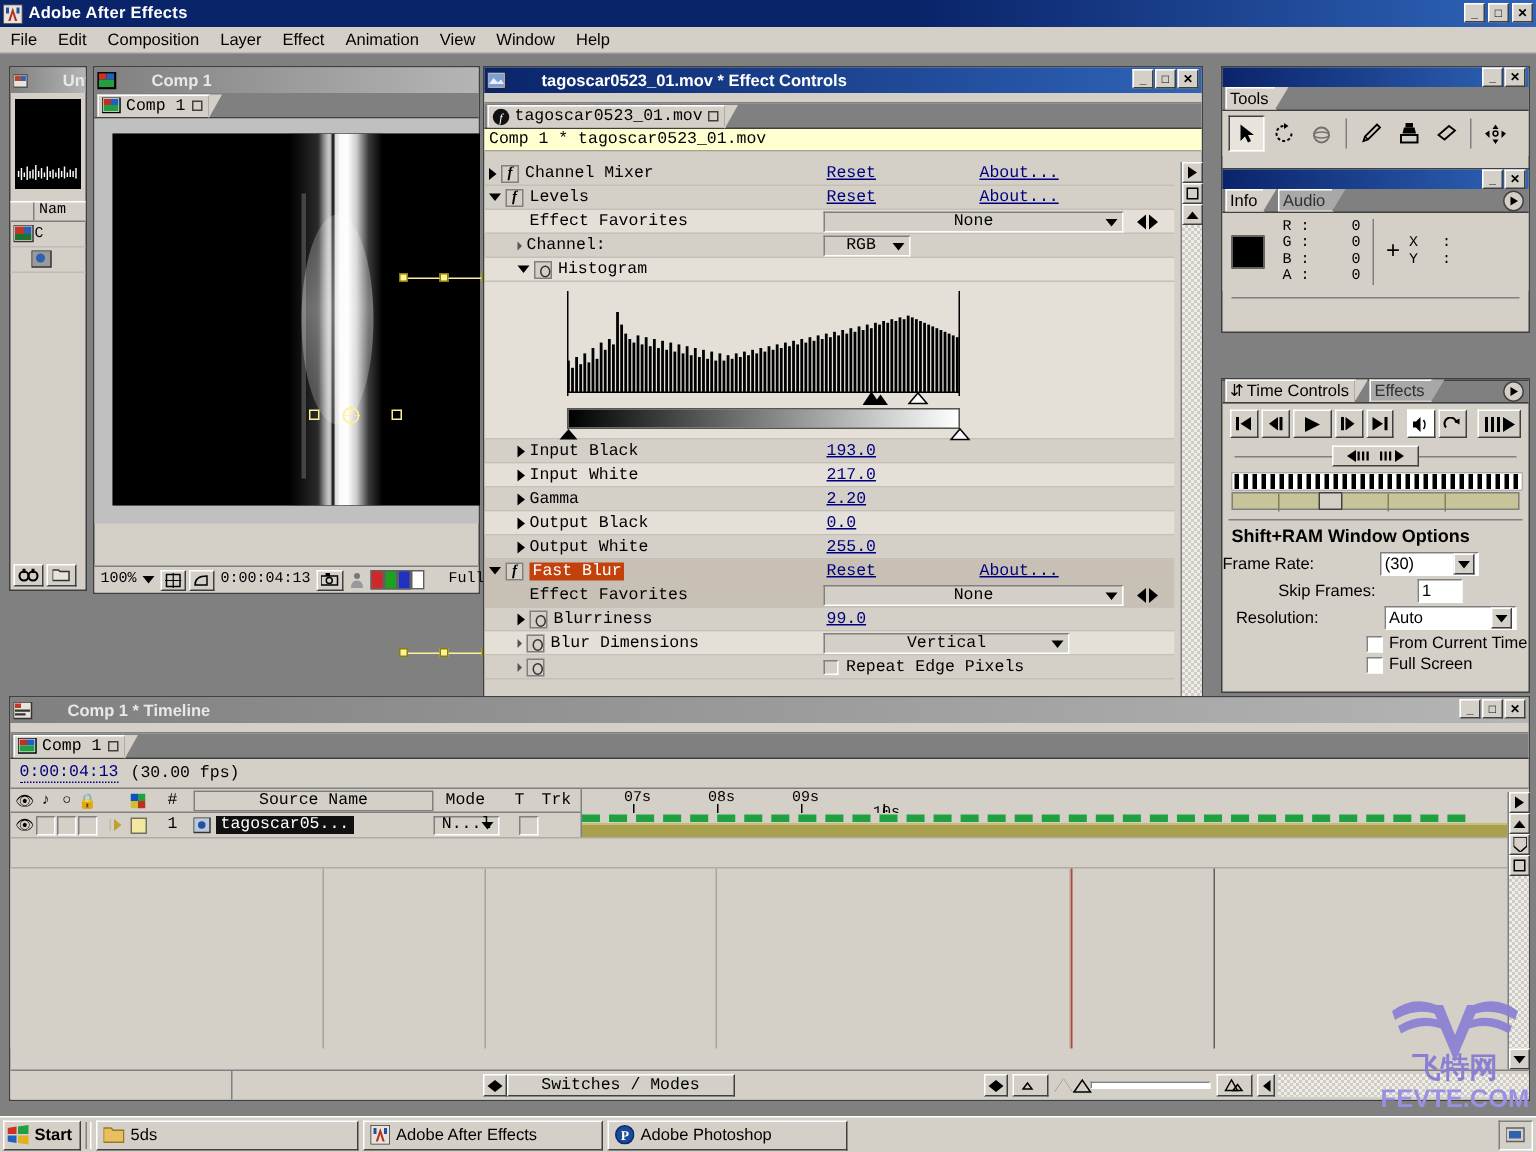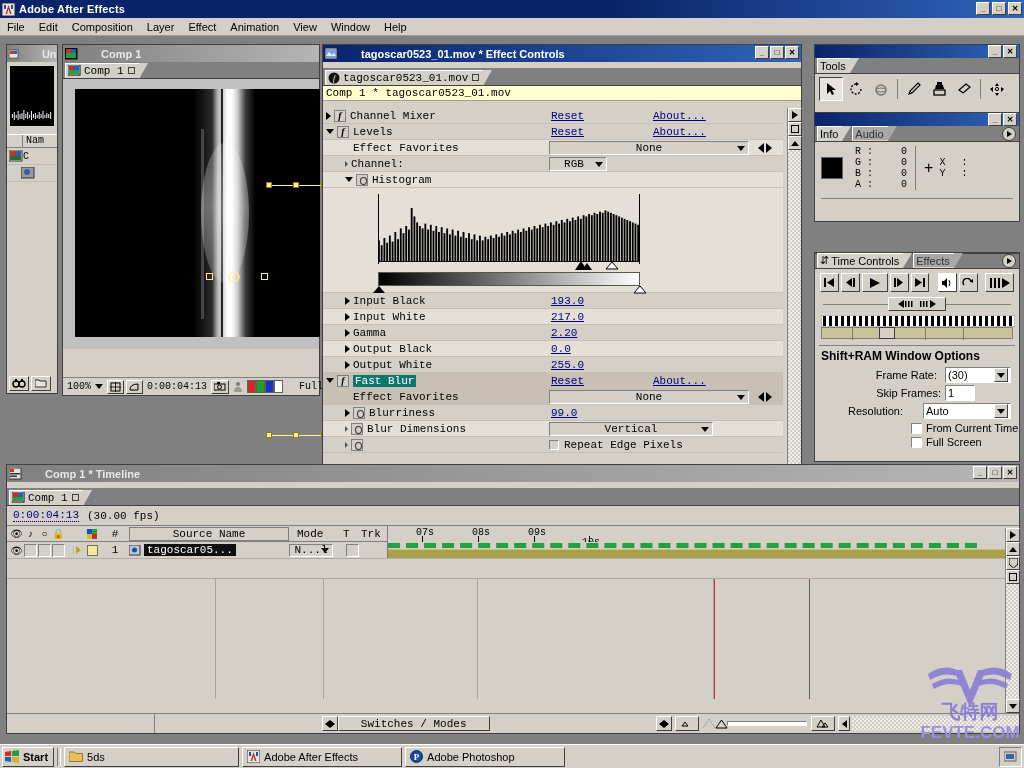--- a/index.html
+++ b/index.html
@@ -161,21 +161,21 @@
   .tool-btn { width:24px; height:24px; display:flex; align-items:center;
       justify-content:center; background:#d4d0c8; }
   .tool-btn.active { border:1px solid; border-color:#404040 #fff #fff #404040;
       background:#e8e4dc; }
   #info-win { left:814px; top:112px; width:206px; height:110px; }
   #tc-win { left:814px; top:252px; width:206px; height:210px; }
   .tcbtn { width:22px; height:19px; background:#d4d0c8; border:1px solid;
       border-color:#fff #404040 #404040 #fff; display:flex;
       align-items:center; justify-content:center; }
   .tcfield { background:#fff; border:1px solid; border-color:#808080 #fff #fff #808080;
-      height:16px; display:flex; align-items:center; padding:0 2px; font-size:11px; }
+      height:16px; display:flex; align-items:center; padding:0 2px; font-size:11px;margin-left:24px; }
 
   
   #tl-win { left:6px; top:464px; width:1014px; height:270px; }
   #tl-body { background:#d4d0c8; height:calc(100% - 17px); position:relative; }
   #tl-time { height:20px; display:flex; align-items:center; padding-left:6px;
       border-bottom:1px solid #808080; }
   .tl-hdr { height:16px; background:#d4d0c8; display:flex; align-items:center;
       border-bottom:1px solid #808080; font-size:11px; }
   .tl-row { height:17px; display:flex; align-items:center; font-size:11px;
       border-bottom:1px solid #b0aca4; }
@@ -637,21 +637,21 @@
       </div>
       <div class="fx-row">
         <span class="tri" style="margin-left:22px"></span>
         <span class="mono lbl">Output White</span>
         <span class="mono fxval" style="position:absolute;left:228px">255.0</span>
       </div>
 
       <div class="fx-row sel">
         <span class="tri open"></span>
         <span class="fxbadge">f</span>
-        <span class="mono" style="background:#0f766e;color:#fff;padding:0 2px">Fast Blur</span>
+        <span class="mono" style="background:#c2410c;color:#fff;padding:0 2px">Fast Blur</span>
         <span class="mono fxlink" style="position:absolute;left:228px">Reset</span>
         <span class="mono fxlink" style="position:absolute;left:330px">About...</span>
       </div>
 
       <div class="fx-row sel">
         <span class="mono lbl" style="margin-left:30px">Effect Favorites</span>
         <div class="combo mono" style="position:absolute;left:226px;width:200px">
           <span>None</span>
           <span class="arrow"></span>
         </div>
@@ -941,21 +941,21 @@
       <div style="position:absolute;left:30%;top:-1px;width:16px;height:12px;background:#d4d0c8;border:1px solid #404040"></div>
       <div style="position:absolute;left:16%;top:0;width:1px;height:12px;background:#808060"></div>
       <div style="position:absolute;left:54%;top:0;width:1px;height:12px;background:#808060"></div>
       <div style="position:absolute;left:74%;top:0;width:1px;height:12px;background:#808060"></div>
     </div>
   </div>
 
   <div style="border-top:1px solid #808080;margin:6px 4px 0"></div>
   <div style="font-weight:bold;font-size:12px;padding:3px 6px">Shift+RAM Window Options</div>
 
-  <div style="display:flex;align-items:center;justify-content:flex-end;gap:8px;padding:1px 8px 1px 0">
+  <div style="display:flex;align-items:center;justify-content:flex-start;gap:20px;padding:1px 8px 1px 0">
     <span>Frame Rate:</span>
     <div class="tcfield" style="width:66px;justify-content:space-between;background:#fff">
       <span>(30)</span>
       <span style="width:14px;height:14px;background:#d4d0c8;border:1px solid;border-color:#fff #404040 #404040 #fff;display:flex;align-items:center;justify-content:center">
         <span style="width:0;height:0;border-left:4px solid transparent;border-right:4px solid transparent;border-top:5px solid #000"></span>
       </span>
     </div>
   </div>
   <div style="display:flex;align-items:center;justify-content:flex-end;gap:4px;padding:1px 8px 1px 0">
     <span>Skip Frames:</span>

